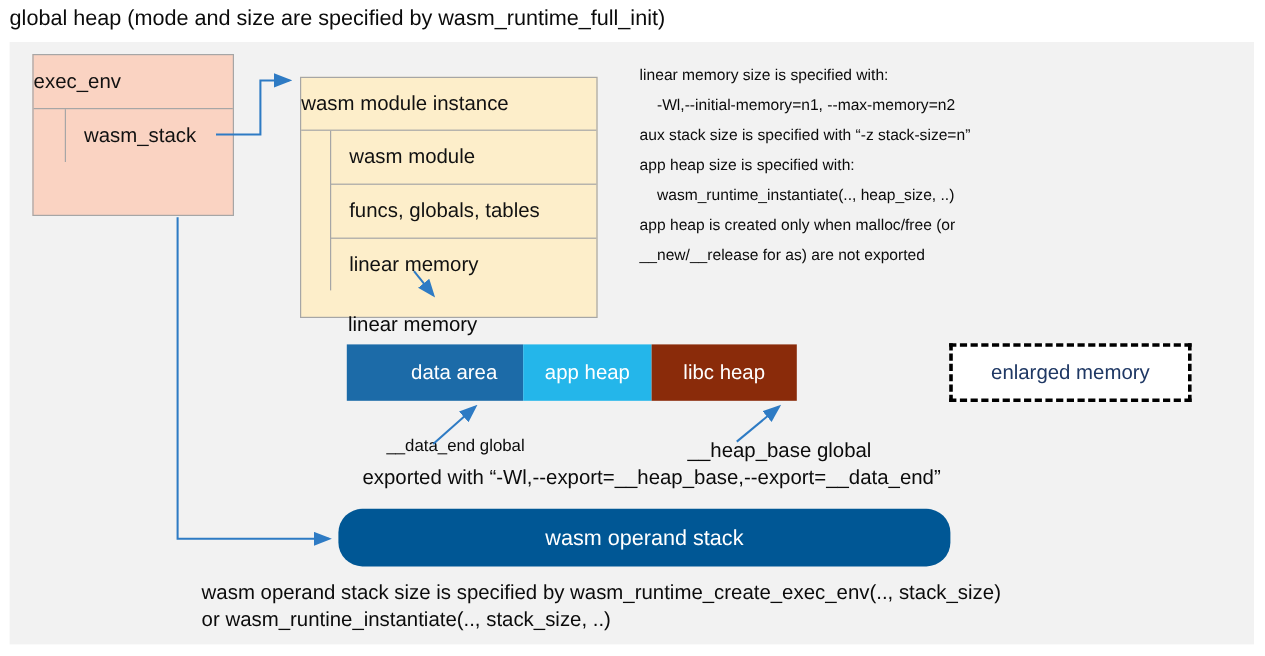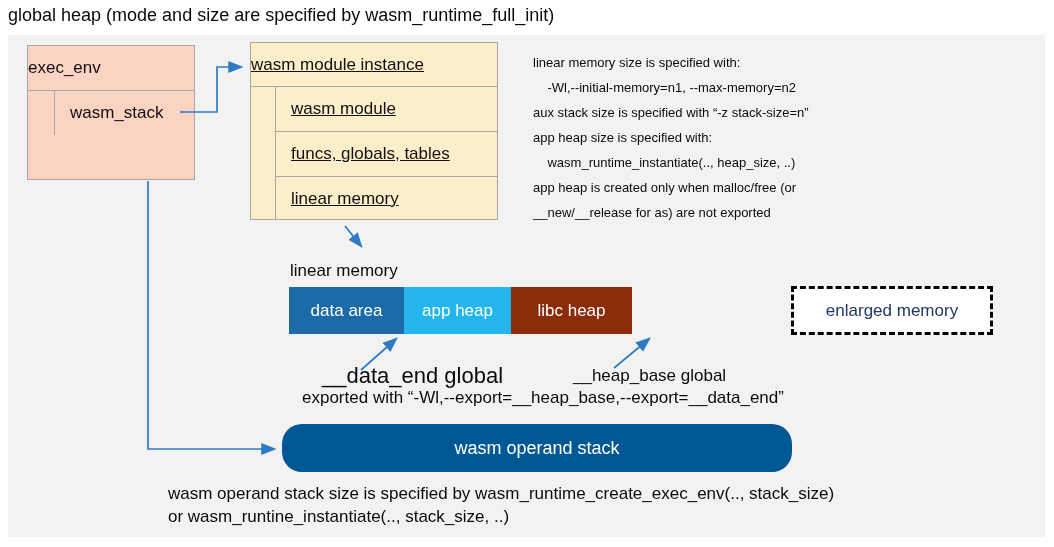--- a/index.html
+++ b/index.html
@@ -10,34 +10,34 @@
 
   
   .structbox{border:1px solid #a6a6a6;box-sizing:border-box;}
   .structbox .hdr{box-sizing:border-box;border-bottom:1px solid #a6a6a6;display:flex;align-items:center;font-size:17px;}
   .structbox .row{box-sizing:border-box;border-left:1px solid #a6a6a6;display:flex;align-items:center;padding-left:15px;font-size:17px;}
   .structbox .row.mid{border-bottom:1px solid #a6a6a6;}
   #execenv{left:27px;top:45px;width:168px;height:135px;}
   #execenv .hdr{height:45px;}
   #execenv .row{height:45px;margin-left:26px;}
   #execenv .row.last{height:44px;}
-  #modinst{left:250px;top:42px;width:248px;height:178px;text-decoration:underline;}
+  #modinst{left:250px;top:64px;width:248px;height:201px;}
   #modinst .hdr{height:44px;}
   #modinst .row{height:45px;margin-left:24px;}
   #modinst .row.last{height:43px;}
 
   #notes-right{left:533px;top:50px;width:505px;font-size:13px;line-height:25px;white-space:pre-wrap;color:#0b0b0b;}
   #linmem-label{left:290px;top:261px;font-size:17px;color:#0b0b0b;}
 
   
   #membar{left:289px;top:287px;height:47px;display:flex;}
   #membar .seg{height:47px;display:flex;align-items:center;justify-content:center;color:#ffffff;font-size:17px;white-space:nowrap;}
   #enlarged{left:791px;top:286px;width:202px;height:49px;box-sizing:border-box;background:#ffffff;border:3px dashed #000;display:flex;align-items:center;justify-content:center;font-size:17px;}
 
-  #lbl-dataend{left:322px;top:363px;font-size:22px;color:#0b0b0b;}
+  #lbl-dataend{left:322px;top:363px;font-size:14px;color:#0b0b0b;}
   #lbl-heapbase{left:573px;top:366px;font-size:17px;color:#0b0b0b;}
   #lbl-exported{left:302px;top:388px;font-size:17px;color:#0b0b0b;white-space:nowrap;}
 
   #opstack{left:282px;top:424px;width:510px;height:48px;display:flex;align-items:center;justify-content:center;color:#fff;font-size:18px;border-radius:20px;}
   #notes-bottom{left:168px;top:482px;width:880px;font-size:17px;line-height:23px;white-space:pre-wrap;color:#0b0b0b;}
 
   #wires{left:0;top:0;width:1054px;height:547px;pointer-events:none;}
 </style>
 </head>
 <body>
@@ -62,21 +62,21 @@
     -Wl,--initial-memory=n1, --max-memory=n2
 aux stack size is specified with “-z stack-size=n”
 app heap size is specified with:
     wasm_runtime_instantiate(.., heap_size, ..)
 app heap is created only when malloc/free (or
 __new/__release for as) are not exported</div>
 
 <div class="abs" id="linmem-label">linear memory</div>
 
 <div class="abs" id="membar">
-  <div class="seg" style="width: 115px; background-color: rgb(28, 107, 168);">data area</div>
+  <div class="seg" style="width: 115px; background-color: rgb(28, 107, 168); padding-left: 32px;">data area</div>
   <div class="seg" style="width: 107px; background-color: rgb(36, 182, 234);">app heap</div>
   <div class="seg" style="width: 121px; background-color: rgb(138, 43, 10);">libc heap</div>
 </div>
 <div class="abs" id="enlarged" style="color: rgb(31, 56, 100);">enlarged memory</div>
 
 <div class="abs" id="lbl-dataend">__data_end global</div>
 <div class="abs" id="lbl-heapbase">__heap_base global</div>
 <div class="abs" id="lbl-exported">exported with “-Wl,--export=__heap_base,--export=__data_end”</div>
 
 <div class="abs" id="opstack" style="background-color: rgb(0, 87, 149);">wasm operand stack</div>

